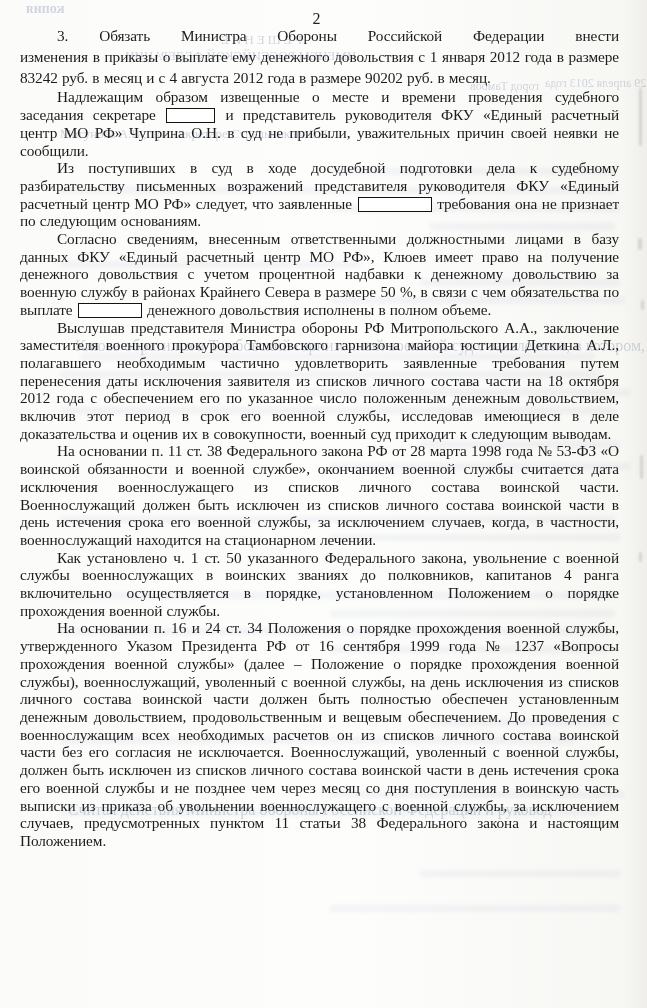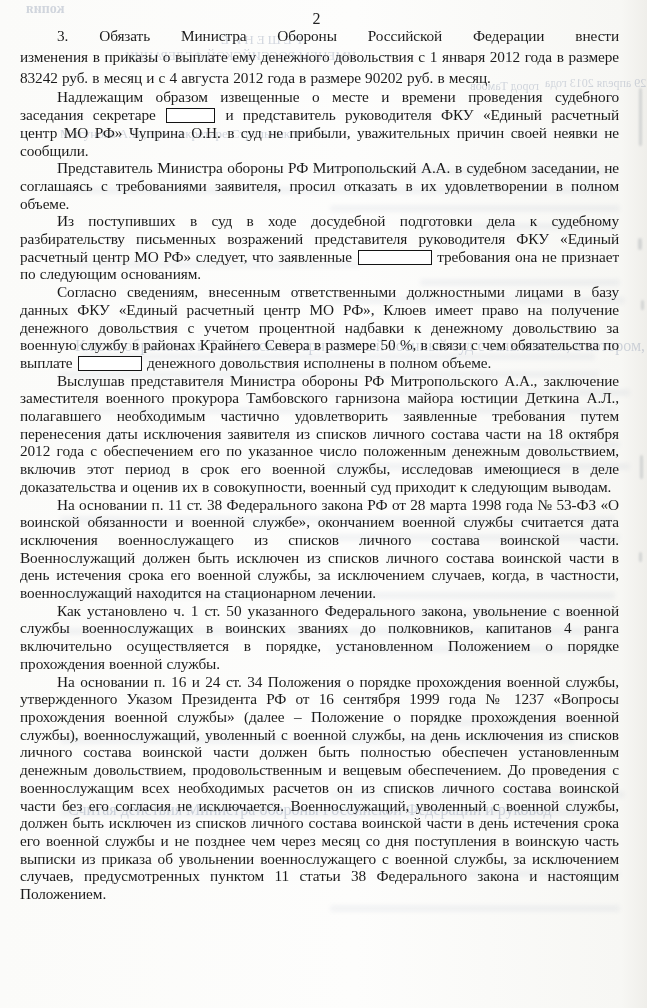--- a/index.html
+++ b/index.html
@@ -122,21 +122,20 @@
       <div class="smudge" style="left: 60px; top: 809px; width: 540px;"></div>
       <div class="smudge" style="left: 420px; top: 870px; width: 200px;"></div>
       <div class="smudge" style="left: 330px; top: 905px; width: 290px;"></div>
     </div>
 
   <div class="page-number">2</div>
 
   <div class="document-body">
       <p class="spaced"><span class="first-line">3. Обязать Министра Обороны Российской Федерации внести</span> <span>изменения в приказы о выплате ему денежного довольствия с 1 января 2012 года в размере 83242 руб. в месяц и с 4 августа 2012 года в размере 90202 руб. в месяц.</span></p>
       <p><span>Надлежащим образом извещенные о месте и времени проведения судебного заседания секретаре </span><span class="redaction" style="width: 47px;"></span><span> и представитель руководителя ФКУ «Единый расчетный центр МО РФ» Чуприна О.Н. в суд не прибыли, уважительных причин своей неявки не сообщили.</span></p>
-      <p><span>Представитель Министра обороны РФ Митропольский А.А. в судебном заседании, не соглашаясь с требованиями заявителя, просил отказать в их удовлетворении в полном объеме.</span></p>
       <p><span>Из поступивших в суд в ходе досудебной подготовки дела к судебному разбирательству письменных возражений представителя руководителя ФКУ «Единый расчетный центр МО РФ» следует, что заявленные </span><span class="redaction" style="width: 72px;"></span><span> требования она не признает по следующим основаниям.</span></p>
       <p><span>Согласно сведениям, внесенным ответственными должностными лицами в базу данных ФКУ «Единый расчетный центр МО РФ», Клюев имеет право на получение денежного довольствия с учетом процентной надбавки к денежному довольствию за военную службу в районах Крайнего Севера в размере 50 %, в связи с чем обязательства по выплате </span><span class="redaction" style="width: 62px;"></span><span> денежного довольствия исполнены в полном объеме.</span></p>
       <p><span>Выслушав представителя Министра обороны РФ Митропольского А.А., заключение заместителя военного прокурора Тамбовского гарнизона майора юстиции Деткина А.Л., полагавшего необходимым частично удовлетворить заявленные требования путем перенесения даты исключения заявителя из списков личного состава части на 18 октября 2012 года с обеспечением его по указанное число положенным денежным довольствием, включив этот период в срок его военной службы, исследовав имеющиеся в деле доказательства и оценив их в совокупности, военный суд приходит к следующим выводам.</span></p>
       <p><span>На основании п. 11 ст. 38 Федерального закона РФ от 28 марта 1998 года  № 53-ФЗ «О воинской обязанности и военной службе», окончанием военной службы считается дата исключения военнослужащего из списков личного состава воинской части. Военнослужащий должен быть исключен из списков личного состава воинской части в день истечения срока его военной службы, за исключением случаев, когда, в частности, военнослужащий находится на стационарном лечении.</span></p>
       <p><span>Как установлено ч. 1 ст. 50 указанного Федерального закона, увольнение с военной службы военнослужащих в воинских званиях до полковников, капитанов 4 ранга включительно осуществляется в порядке, установленном Положением о порядке прохождения военной службы.</span></p>
       <p><span>На основании п. 16 и 24 ст. 34 Положения о порядке прохождения военной службы, утвержденного Указом Президента РФ от 16 сентября 1999 года № 1237 «Вопросы прохождения военной службы» (далее – Положение о порядке прохождения военной службы), военнослужащий, уволенный с военной службы, на день исключения из списков личного состава воинской части должен быть полностью обеспечен установленным денежным довольствием, продовольственным и вещевым обеспечением. До проведения с военнослужащим всех необходимых расчетов он из списков личного состава воинской части без его согласия не исключается. Военнослужащий, уволенный с военной службы, должен быть исключен из списков личного состава воинской части в день истечения срока его военной службы и не позднее чем через месяц со дня поступления в воинскую часть выписки из приказа об увольнении военнослужащего с военной службы, за исключением случаев, предусмотренных пунктом 11 статьи 38 Федерального закона и настоящим Положением.</span></p>
     </div>
 
   <div>
     <div class="edge-artifact" style="left:639px; top:88px;  width:3px; height:58px;"></div>

